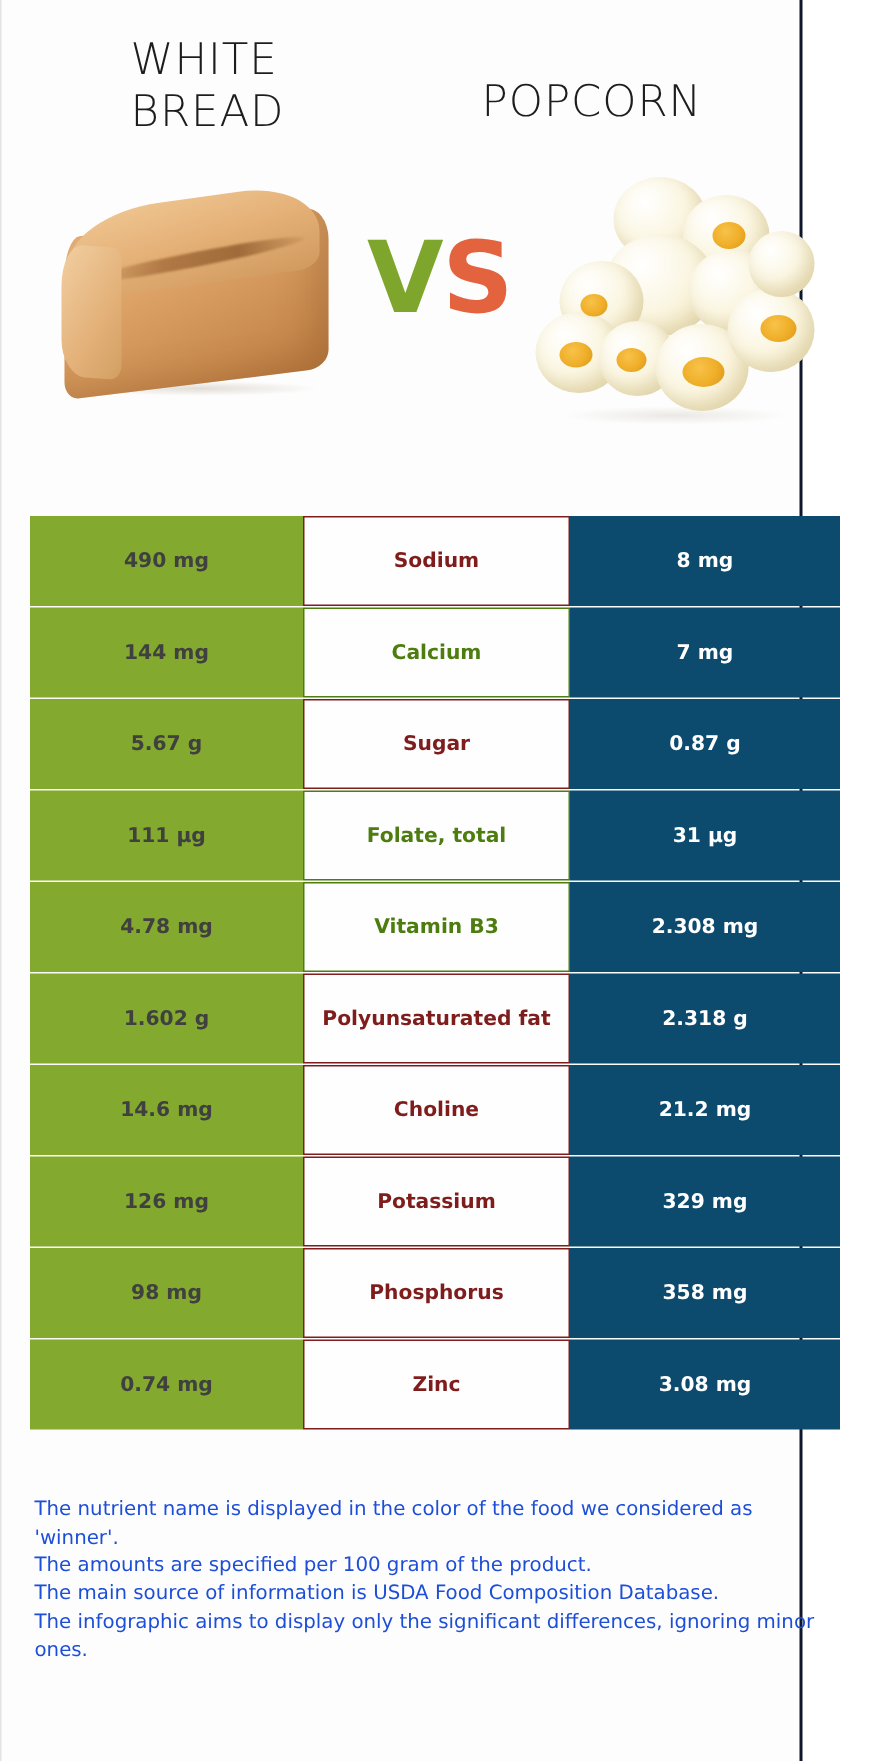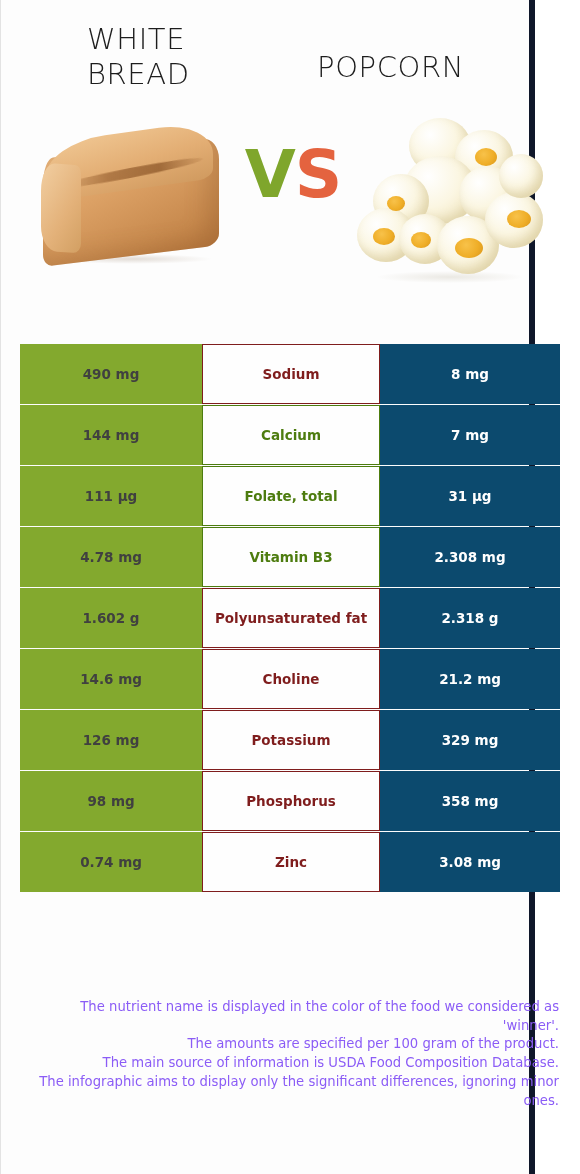--- a/index.html
+++ b/index.html
@@ -14,21 +14,21 @@
     color: #2b2b2b;
     overflow: hidden;
     position: relative;
   }
   .page {
     width: 535px;
     height: 1174px;
     position: relative;
     background: #fdfdfd;
     border-left: 1px solid #e3e3e3;
-    border-right: 6px solid #0f172a;
+    border-right: 2px solid #0f172a;
     box-sizing: border-box;
   }
 
   
   .header {
     position: relative;
     height: 320px;
   }
   .title {
     position: absolute;
@@ -115,21 +115,21 @@
     width: 160px;
     height: 10px;
     background: radial-gradient(ellipse at center, rgba(120,90,60,.20), rgba(255,255,255,0) 70%);
     border-radius: 50%;
   }
 
   
   .vs {
     position: absolute;
     left: 240px;
-    top: 44px;
+    top: 55px;
     width: 104px;
     text-align: center;
     font-family: "DejaVu Sans", sans-serif;
     font-weight: 700;
     font-size: 66px;
     line-height: 1;
     letter-spacing: -1px;
     white-space: nowrap;
   }
   .vs .v { color: #7fa62c; }
@@ -208,25 +208,25 @@
   }
   .cell-mid.win-green { color: #4d7c0f; }
   .cell-mid.win-orange { color: #7f1d1d; }
 
   
   .footer {
     position: absolute;
     left: 22px;
     top: 998px;
     width: 536px;
-    text-align: right;
+    text-align: left;
     font-family: "DejaVu Sans", sans-serif;
     font-size: 13.2px;
     line-height: 1.42;
-    color: #8b5cf6;
+    color: #1d4ed8;
   }
   .footer p { margin: 0; }
 </style>
 </head>
 <body>
 
 <div class="page">
 
   <div class="header">
 
@@ -281,20 +281,25 @@
         <div class="cell cell-left">490 mg</div>
         <div class="cell cell-mid win-orange">Sodium</div>
         <div class="cell cell-right">8 mg</div>
       </div>
       <div class="row">
         <div class="cell cell-left">144 mg</div>
         <div class="cell cell-mid win-green">Calcium</div>
         <div class="cell cell-right">7 mg</div>
       </div>
       <div class="row">
+        <div class="cell cell-left">5.67 g</div>
+        <div class="cell cell-mid win-orange">Sugar</div>
+        <div class="cell cell-right">0.87 g</div>
+      </div>
+      <div class="row">
         <div class="cell cell-left">111 µg</div>
         <div class="cell cell-mid win-green">Folate, total</div>
         <div class="cell cell-right">31 µg</div>
       </div>
       <div class="row">
         <div class="cell cell-left">4.78 mg</div>
         <div class="cell cell-mid win-green">Vitamin B3</div>
         <div class="cell cell-right">2.308 mg</div>
       </div>
       <div class="row">

